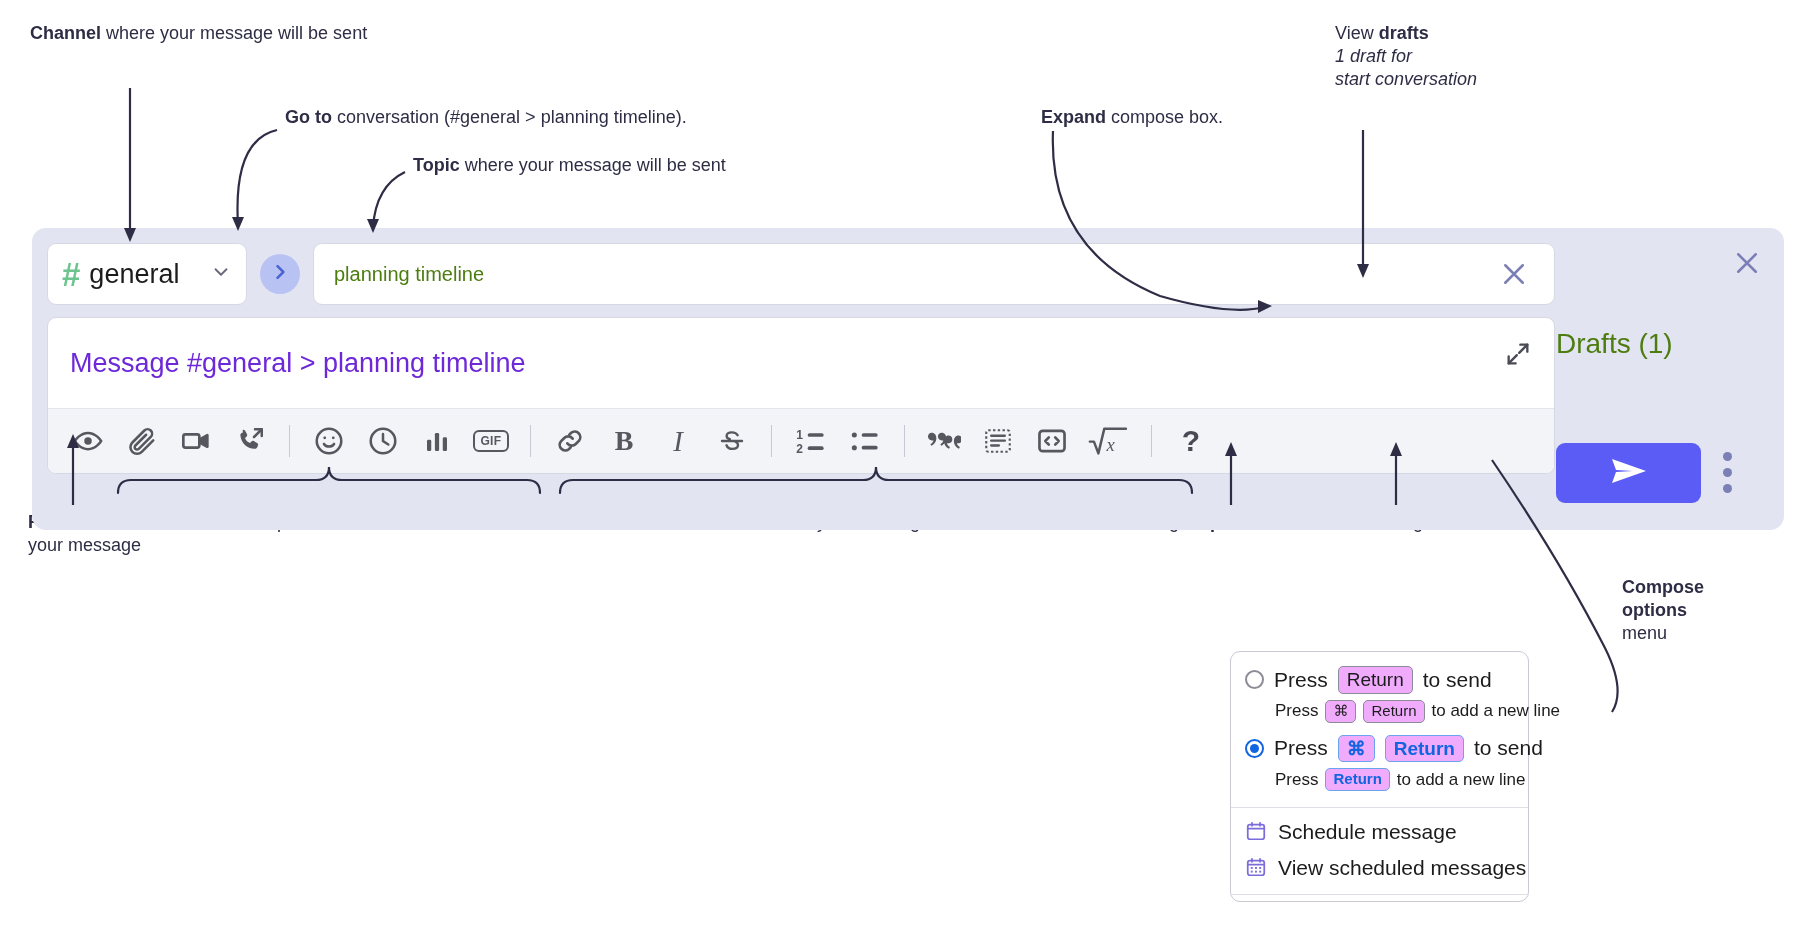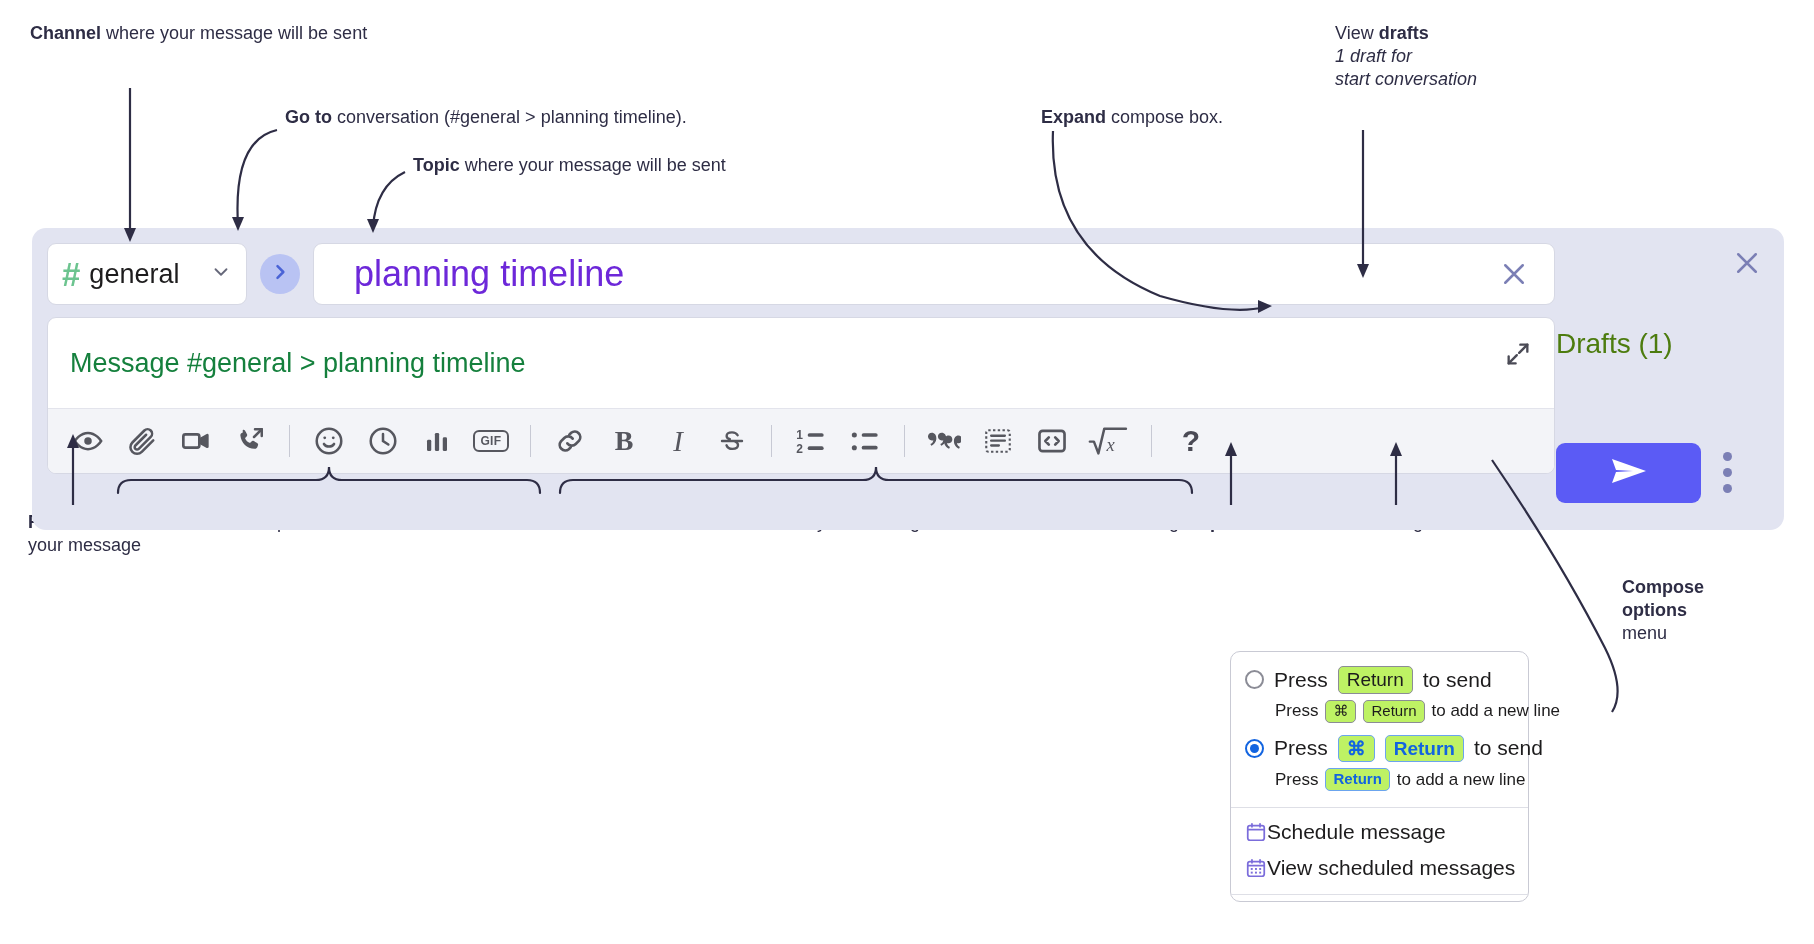--- a/index.html
+++ b/index.html
@@ -47,33 +47,33 @@
     width:40px;height:40px;border-radius:50%;
     background:#b9c3f3;margin:0 13px;
     display:flex;align-items:center;justify-content:center;
     color:#4a63d6;font-size:23px;font-weight:bold;
   }
   .topic-field{
     flex:1;height:62px;box-sizing:border-box;
     background:#fff;border:1px solid #d6d8e4;border-radius:9px;
     display:flex;align-items:center;padding:0 20px;
   }
-  .topic-text{font-size:36px;color:#6d28d9;flex:1;margin-left:20px;}
+  .topic-text{font-size:20px;color:#4d7c0f;flex:1;}
   .topic-x{
     width:40px;height:40px;display:flex;align-items:center;justify-content:center;
     color:#7b7fb5;
   }
 
   
   .msgbox{
     margin-top:12px;background:#fff;
     border:1px solid #d6d8e4;border-radius:9px;overflow:hidden;
   }
   .msg-area{height:90px;position:relative;display:flex;align-items:center;}
-  .placeholder{font-size:27px;color:#15803d;padding-left:22px;}
+  .placeholder{font-size:27px;color:#6d28d9;padding-left:22px;}
   .expand-ic{position:absolute;right:22px;top:22px;color:#4a4a55;}
 
   .toolbar{
     height:64px;background:#f3f4f8;border-top:1px solid #e3e4ec;
     display:flex;align-items:center;padding-left:14px;gap:2px;
   }
   .tb{
     width:52px;height:48px;border-radius:6px;
     display:flex;align-items:center;justify-content:center;
     color:#56575f;
@@ -118,27 +118,27 @@
   .radio.on{border-color:#1264e0;}
   .radio.on:after{
     content:"";position:absolute;left:3px;top:3px;width:9px;height:9px;
     border-radius:50%;background:#1264e0;
   }
   .opt-main{font-size:21px;color:#1d1c1d;}
   .opt-sub{font-size:17px;color:#1d1c1d;}
   .sub-row{display:flex;align-items:center;gap:7px;padding:2px 14px 8px 44px;white-space:nowrap;}
   .key{
     border:1px solid #8b8c96;border-radius:5px;padding:1px 8px;
-    font-size:19px;color:#1d1c1d;line-height:1.25;background:#bef264;
+    font-size:19px;color:#1d1c1d;line-height:1.25;background:#f0abfc;
   }
   .key.sm{font-size:15px;padding:1px 7px;}
   .key.blue{border-color:#6ba4ee;color:#1264e0;font-weight:bold;}
   .key.blue.sm{font-weight:bold;}
   .divline{height:1px;background:#dedfe6;margin:8px 0 6px 0;}
-  .menu-item{display:flex;align-items:center;gap:0;padding:6px 14px;white-space:nowrap;}
+  .menu-item{display:flex;gap:11px;padding:6px 14px;white-space:nowrap;}
   .menu-item .mtxt{font-size:21px;color:#1d1c1d;}
   .mi-icon{width:22px;height:22px;color:#7b6ddb;flex:0 0 auto;}
 </style>
 </head>
 <body>
 
 <div class="anno" style="left:30px;top:22px;">
   <div><b>Channel</b><span> where your message will be sent</span></div>
 </div>
 

